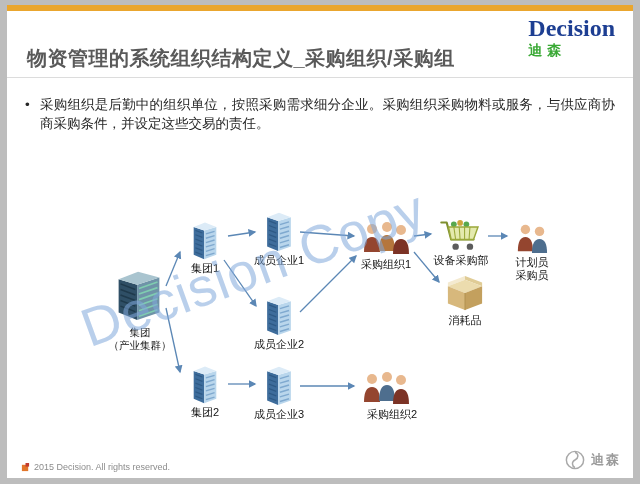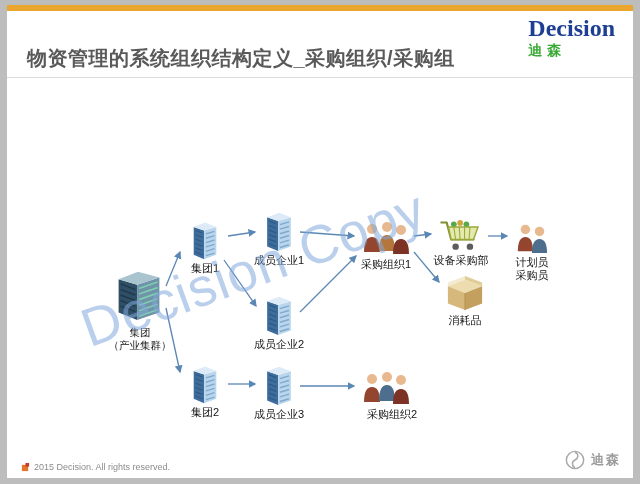--- a/index.html
+++ b/index.html
@@ -41,20 +41,21 @@
 
   <div class="header">
     <h1 class="title">物资管理的系统组织结构定义_采购组织/采购组</h1>
     <div class="logo">
       <div class="logo-en">Decision</div>
       <div class="logo-cn">迪森</div>
     </div>
   </div>
 
   <div class="bullets">
+    <div class="bullet">采购组织是后勤中的组织单位，按照采购需求细分企业。采购组织采购物料或服务，与供应商协商采购条件，并设定这些交易的责任。</div>
   </div>
 
   <div class="diagram">
 
     <svg class="arrowsvg" width="490" height="242" viewBox="0 0 490 242">
       <defs>
         <marker id="ah" markerWidth="7" markerHeight="7" refX="5" refY="3" orient="auto">
           <path d="M0,0 L6,3 L0,6 z" fill="#5B87B5"></path>
         </marker>
       </defs>

